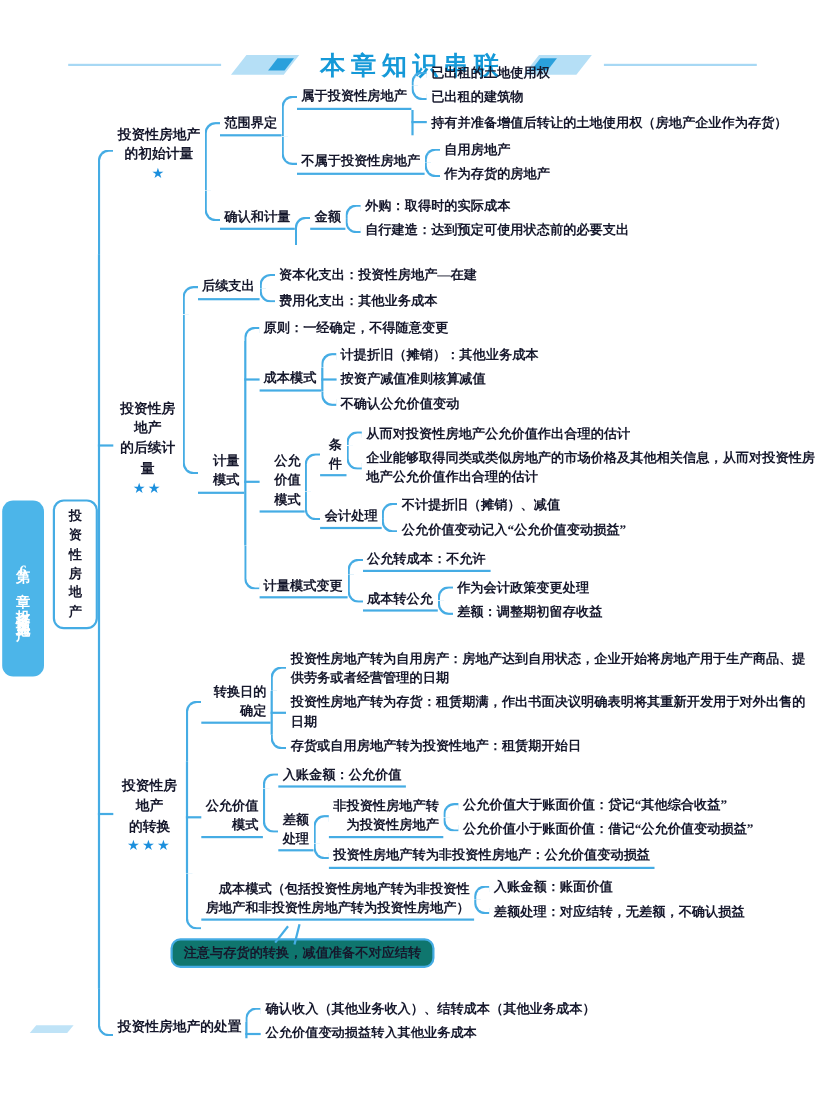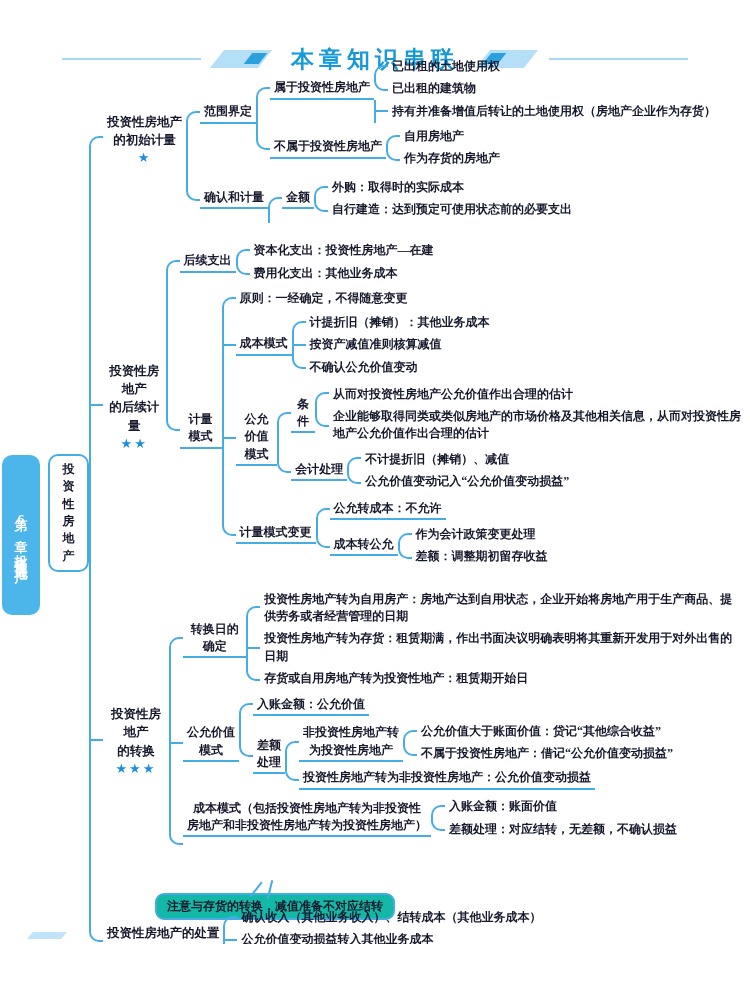--- a/index.html
+++ b/index.html
@@ -40,21 +40,21 @@
   .chapter-tab span{writing-mode:vertical-rl;text-orientation:upright;
                     color:#fff;font-weight:bold;font-size:13px;letter-spacing:3px;line-height:1;}
 
   
   .map{position:absolute;left:48px;top:86px;right:2px;bottom:4px;
        display:flex;align-items:center;}
   .node{display:flex;align-items:center;position:relative;}
   .label-wrap{display:flex;flex-direction:column;align-items:center;position:relative;}
   .label{font-weight:bold;font-size:12px;line-height:1.45;color:var(--ink);
          white-space:pre-line;padding:1px 4px;}
-  .label.parent{border-bottom:2px solid var(--line);text-align:center;}
+  .label.parent{border-bottom:2px solid var(--line);text-align:right;}
   .label.u{border-bottom:2px solid var(--line);}
   .node.depth-0 > .label-wrap > .label{border:2px solid var(--line);border-radius:10px;
          padding:5px 7px;text-align:center;}
   .node.depth-1 > .label-wrap > .label{border-bottom:none;text-align:center;font-size:12.5px;}
   .stars{color:var(--star);font-size:13px;letter-spacing:2px;line-height:1;margin-top:1px;}
 
   .kids{display:flex;flex-direction:column;justify-content:center;}
   .kid{position:relative;display:flex;align-items:center;padding:1.5px 0 1.5px 14px;}
   .node.depth-0 > .kids > .kid{padding-top:7px;padding-bottom:7px;}
 
@@ -66,21 +66,21 @@
                     border-top:2px solid var(--line);border-top-left-radius:10px;}
   .kid.last::after{display:none;}
   .kid.last::before{top:0;bottom:calc(50% - 2px);border-left:2px solid var(--line);
                     border-bottom:2px solid var(--line);border-bottom-left-radius:10px;}
   .kid.mid > .node::before,.kid.only > .node::before{content:"";position:absolute;left:-14px;
                     width:14px;top:50%;margin-top:-1px;border-top:2px solid var(--line);}
 
   .kid.has-note{padding-bottom:52px;}
   .note-box{position:absolute;top:calc(100% + 16px);left:-28px;white-space:nowrap;
             border:2px solid var(--line);border-radius:9px;padding:3px 10px;
-            font-weight:bold;font-size:12px;color:var(--ink);background:#14b8a6;margin-top:40px;}
+            font-weight:bold;font-size:12px;color:var(--ink);background:#0f766e;}
   .note-pointer{position:absolute;top:-15px;left:96px;width:24px;height:15px;overflow:visible;}
   .note-pointer i{position:absolute;display:block;background:var(--line);width:2px;height:19px;}
   .note-pointer i:first-child{left:2px;transform:rotate(38deg);}
   .note-pointer i:last-child{left:16px;transform:rotate(14deg);}
 
   .corner-deco{position:absolute;left:30px;bottom:5px;width:34px;height:7px;
                background:#BFE3F7;transform:skewX(-40deg);}
 </style>
 </head>
 <body>
@@ -464,21 +464,21 @@
                                   <div class="kid first">
                                     <div class="node depth-5">
                                       <div class="label-wrap">
                                         <div class="label">公允价值大于账面价值：贷记“其他综合收益”</div>
                                       </div>
                                     </div>
                                   </div>
                                   <div class="kid last">
                                     <div class="node depth-5">
                                       <div class="label-wrap">
-                                        <div class="label">不属于投资性房地产：借记“公允价值变动损益”</div>
+                                        <div class="label">公允价值小于账面价值：借记“公允价值变动损益”</div>
                                       </div>
                                     </div>
                                   </div>
                                 </div>
                               </div>
                             </div>
                             <div class="kid last">
                               <div class="node depth-4">
                                 <div class="label-wrap">
                                   <div class="label u">投资性房地产转为非投资性房地产：公允价值变动损益</div>

